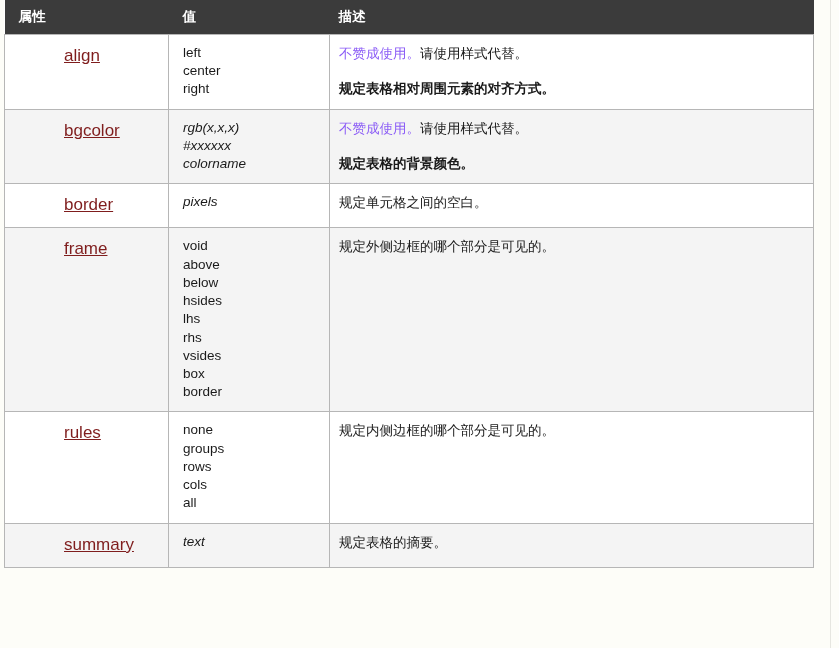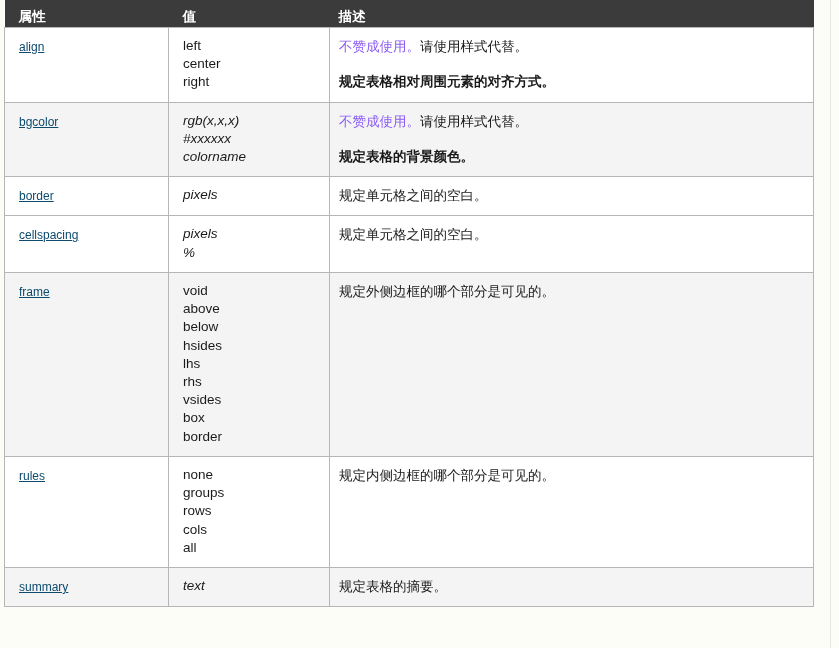--- a/index.html
+++ b/index.html
@@ -39,21 +39,21 @@
   }
   .attr-table col.c-attr  { width: 164px; }
   .attr-table col.c-value { width: 161px; }
   .attr-table col.c-desc  { width: 484px; }
 
   .attr-table thead th {
     background: #3b3b3b;
     color: #ffffff;
     font-weight: bold;
     text-align: left;
-    padding: 8px 0 1px 14px;
+    padding: 8px 0 8px 14px;
     font-size: 13.5px;
     border: none;
     letter-spacing: 0.2px;
   }
   .attr-table thead th.th-value { padding-left: 14px; }
   .attr-table thead th.th-desc  { padding-left: 9px; }
 
   .attr-table tbody td {
     border: 1px solid #b6b6b6;
     vertical-align: top;
@@ -68,24 +68,25 @@
     background: #f4f4f4;
   }
   .attr-table tbody tr td {
     background: #ffffff;
   }
   .attr-table tbody tr.alt td {
     background: #f4f4f4;
   }
 
   .attr-link {
-    color: #0c4a6e;
+    color: #7f1d1d;
     text-decoration: underline;
     cursor: pointer;
-    font-size: 12px;
+    font-size: 17px;
+    margin-left: 45px;
   }
   .val-list {
     margin: 0;
     padding: 0;
     list-style: none;
   }
   .val-list li {
     line-height: 1.35;
     white-space: nowrap;
   }
@@ -156,32 +157,20 @@
           <td><a class="attr-link">border</a></td>
           <td>
             <ul class="val-list val-italic">
               <li>pixels</li>
             </ul>
           </td>
           <td class="td-desc">
             <p class="desc-line">规定单元格之间的空白。</p>
           </td>
         </tr>
-        <tr>
-          <td><a class="attr-link">cellspacing</a></td>
-          <td>
-            <ul class="val-list val-italic">
-              <li>pixels</li>
-              <li>%</li>
-            </ul>
-          </td>
-          <td class="td-desc">
-            <p class="desc-line">规定单元格之间的空白。</p>
-          </td>
-        </tr>
         <tr class="alt">
           <td><a class="attr-link">frame</a></td>
           <td>
             <ul class="val-list">
               <li>void</li>
               <li>above</li>
               <li>below</li>
               <li>hsides</li>
               <li>lhs</li>
               <li>rhs</li>

